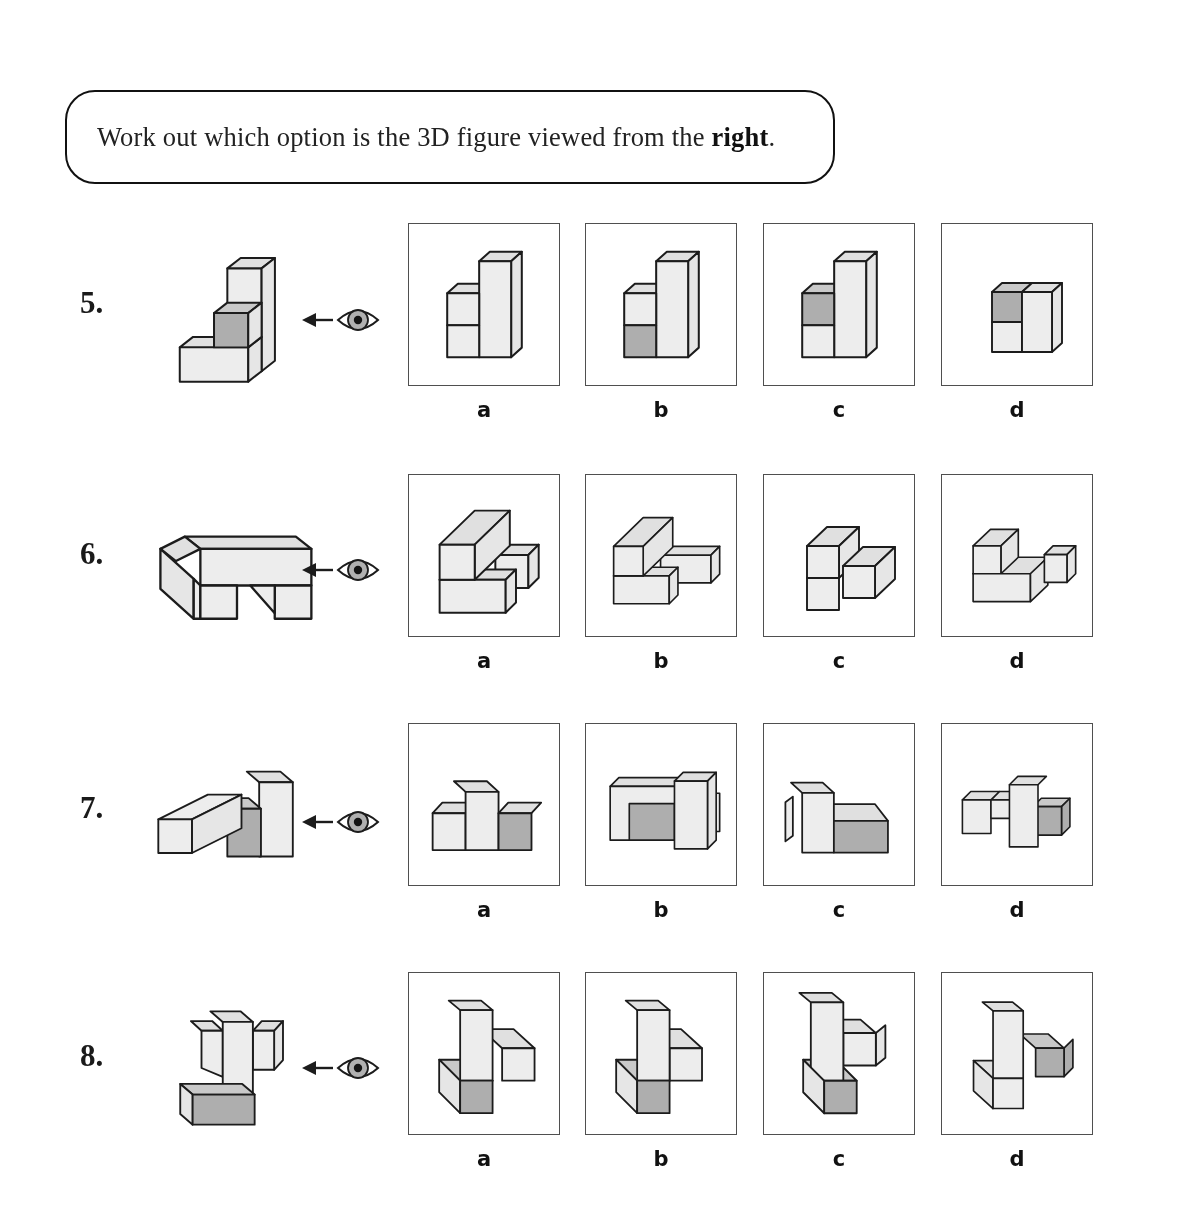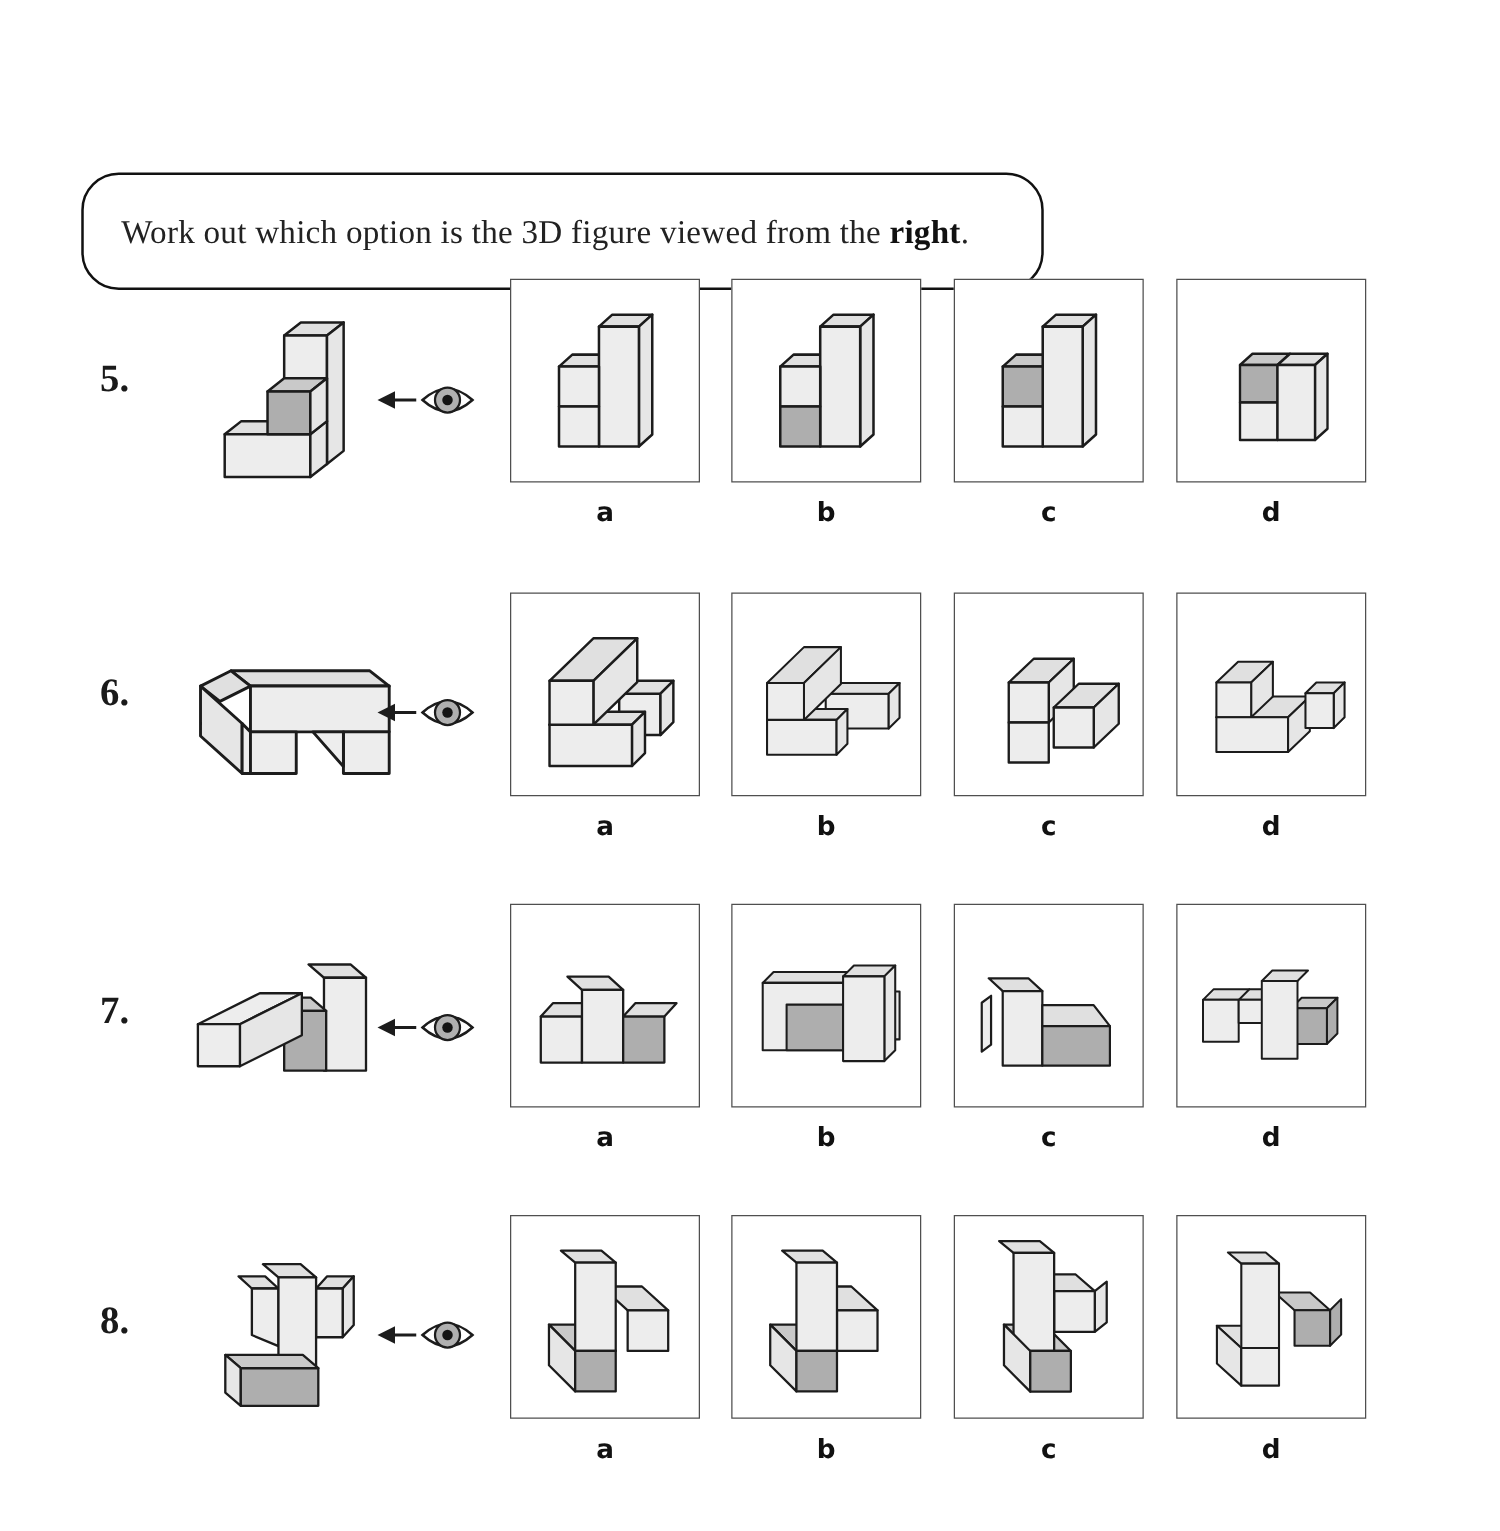--- a/index.html
+++ b/index.html
@@ -1,20 +1,20 @@
 <!DOCTYPE html>
 <html><head>
 <meta charset="utf-8">
 <style>
   html,body{margin:0;padding:0;background:#ffffff;}
   #page{position:relative;width:1200px;height:1225px;background:#ffffff;overflow:hidden;
         font-family:"Liberation Sans", sans-serif;}
   #instruction-box{position:absolute;left:65px;top:90px;width:770px;height:94px;
         border:2.5px solid #111;border-radius:30px;display:flex;align-items:center;
-        box-sizing:border-box;padding:0 30px;background:#fff;margin-top:48px;}
+        box-sizing:border-box;padding:0 30px;background:#fff;}
   #instruction-box .txt{font-family:"Liberation Serif", serif;font-size:26.5px;color:#222;
         letter-spacing:0.2px;white-space:nowrap;}
   #instruction-box .txt b{font-weight:700;color:#111;}
   .row{position:absolute;left:0;width:1200px;height:220px;}
   .qnum{position:absolute;left:80px;font-family:"Liberation Serif", serif;
         font-weight:700;font-size:31px;color:#1a1a1a;}
   .target-wrap{position:absolute;}
   .eye-wrap{position:absolute;width:80px;height:40px;}
   .optbox{position:absolute;width:152px;height:163px;border:1.6px solid #4f4f4f;
         background:#fff;box-sizing:border-box;display:flex;align-items:center;justify-content:center;}

